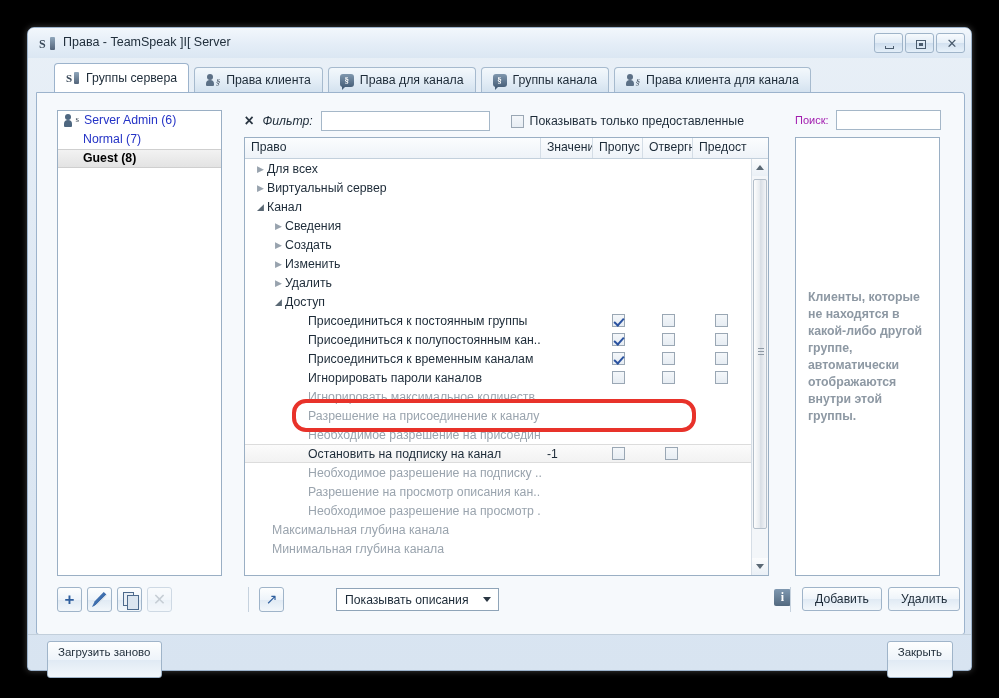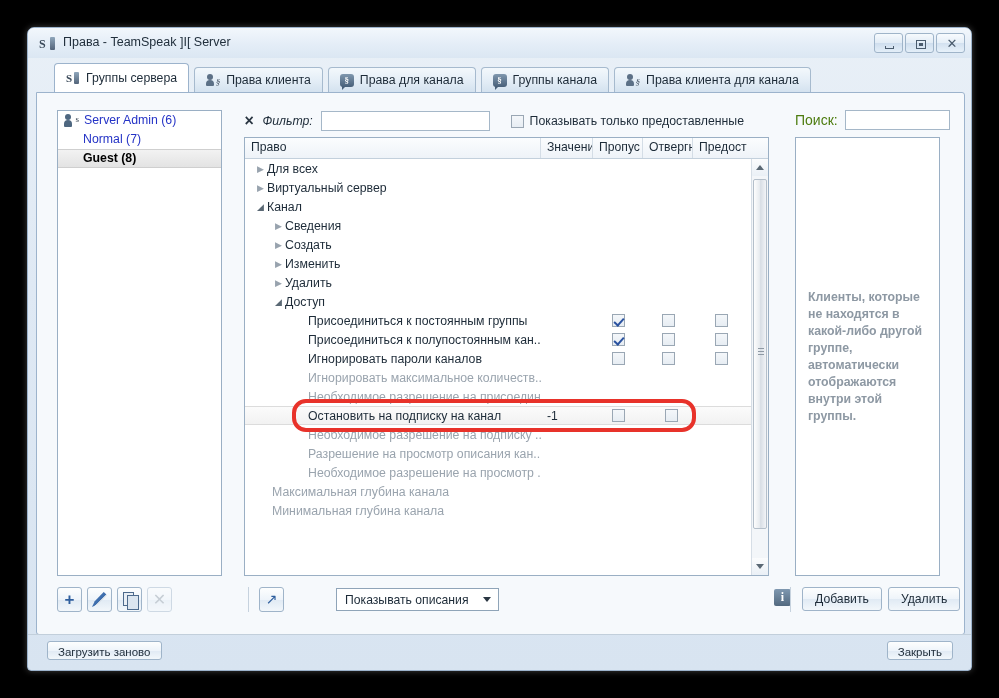--- a/index.html
+++ b/index.html
@@ -357,21 +357,21 @@
     position: absolute; left: 737px; top: 496px;
     width: 17px; height: 17px; border-radius: 2px;
     background: linear-gradient(to bottom, #7f98b0, #52697f);
     color: #fff; font-size: 12px; font-weight: bold; text-align: center;
     line-height: 17px; font-family: "Liberation Serif", serif;
     cursor: pointer;
   }
 
   
   .search-row { position: absolute; left: 758px; top: 17px; display: flex; align-items: center; gap: 7px; }
-  .search-label { font-size: 14px; color: #4d7c0f; }
+  .search-label { font-size: 11px; color: #a21caf; }
   .search-input {
     width: 105px; height: 20px;
     border: 1px solid #a5b7c8; background: #fff;
     font-size: 12px; padding: 0 4px;
     font-family: "Liberation Sans", sans-serif;
   }
   .right-box {
     position: absolute; left: 758px; top: 44px;
     width: 145px; height: 439px;
     background: #fff; border: 1px solid #9aafc4;
@@ -394,21 +394,21 @@
   }
 
   
   .footer {
     position: absolute; left: 0; bottom: 0;
     width: 943px; height: 36px;
     border-top: 1px solid #c2cfdb;
   }
   .fbtn {
     position: absolute; top: 6px;
-    height: 19px; padding: 0 10px;
+    height: 37px; padding: 0 10px;
     border: 1px solid #9fb4c9; border-radius: 3px;
     background: linear-gradient(to bottom, #fdfefe 0%, #eef4fa 50%, #e0eaf4 51%, #f2f7fb 100%);
     font-size: 11.5px; color: #1d2b38; line-height: 21px; cursor: pointer;
     white-space: nowrap;
   }
   .fbtn.left { left: 19px; }
   .fbtn.right { right: 18px; }
 </style>
 </head>
 <body>
@@ -586,37 +586,57 @@
             </span>
           <span class="cell-chk">
               <span class="cbox"></span>
             </span>
           <span class="cell-chk c4">
               <span class="cbox"></span>
             </span>
         </div>
         <div class="trow">
           <span class="label pad4">
+              <span>Присоединиться к временным каналам</span>
+            </span>
+          <span class="val"></span>
+          <span class="cell-chk">
+              <span class="cbox checked"></span>
+            </span>
+          <span class="cell-chk">
+              <span class="cbox"></span>
+            </span>
+          <span class="cell-chk c4">
+              <span class="cbox"></span>
+            </span>
+        </div>
+        <div class="trow">
+          <span class="label pad4">
               <span>Игнорировать пароли каналов</span>
             </span>
           <span class="val"></span>
           <span class="cell-chk">
               <span class="cbox"></span>
             </span>
           <span class="cell-chk">
               <span class="cbox"></span>
             </span>
           <span class="cell-chk c4">
               <span class="cbox"></span>
             </span>
         </div>
 
         <div class="trow dim">
           <span class="label pad4">
               <span>Игнорировать максимальное количеств...</span>
+            </span>
+        </div>
+        <div class="trow dim">
+          <span class="label pad4">
+              <span>Разрешение на присоединение к каналу</span>
             </span>
         </div>
         <div class="trow dim">
           <span class="label pad4">
               <span>Необходимое разрешение на присоедин...</span>
             </span>
         </div>
 
         <div class="trow highlight">
           <span class="label pad4">

